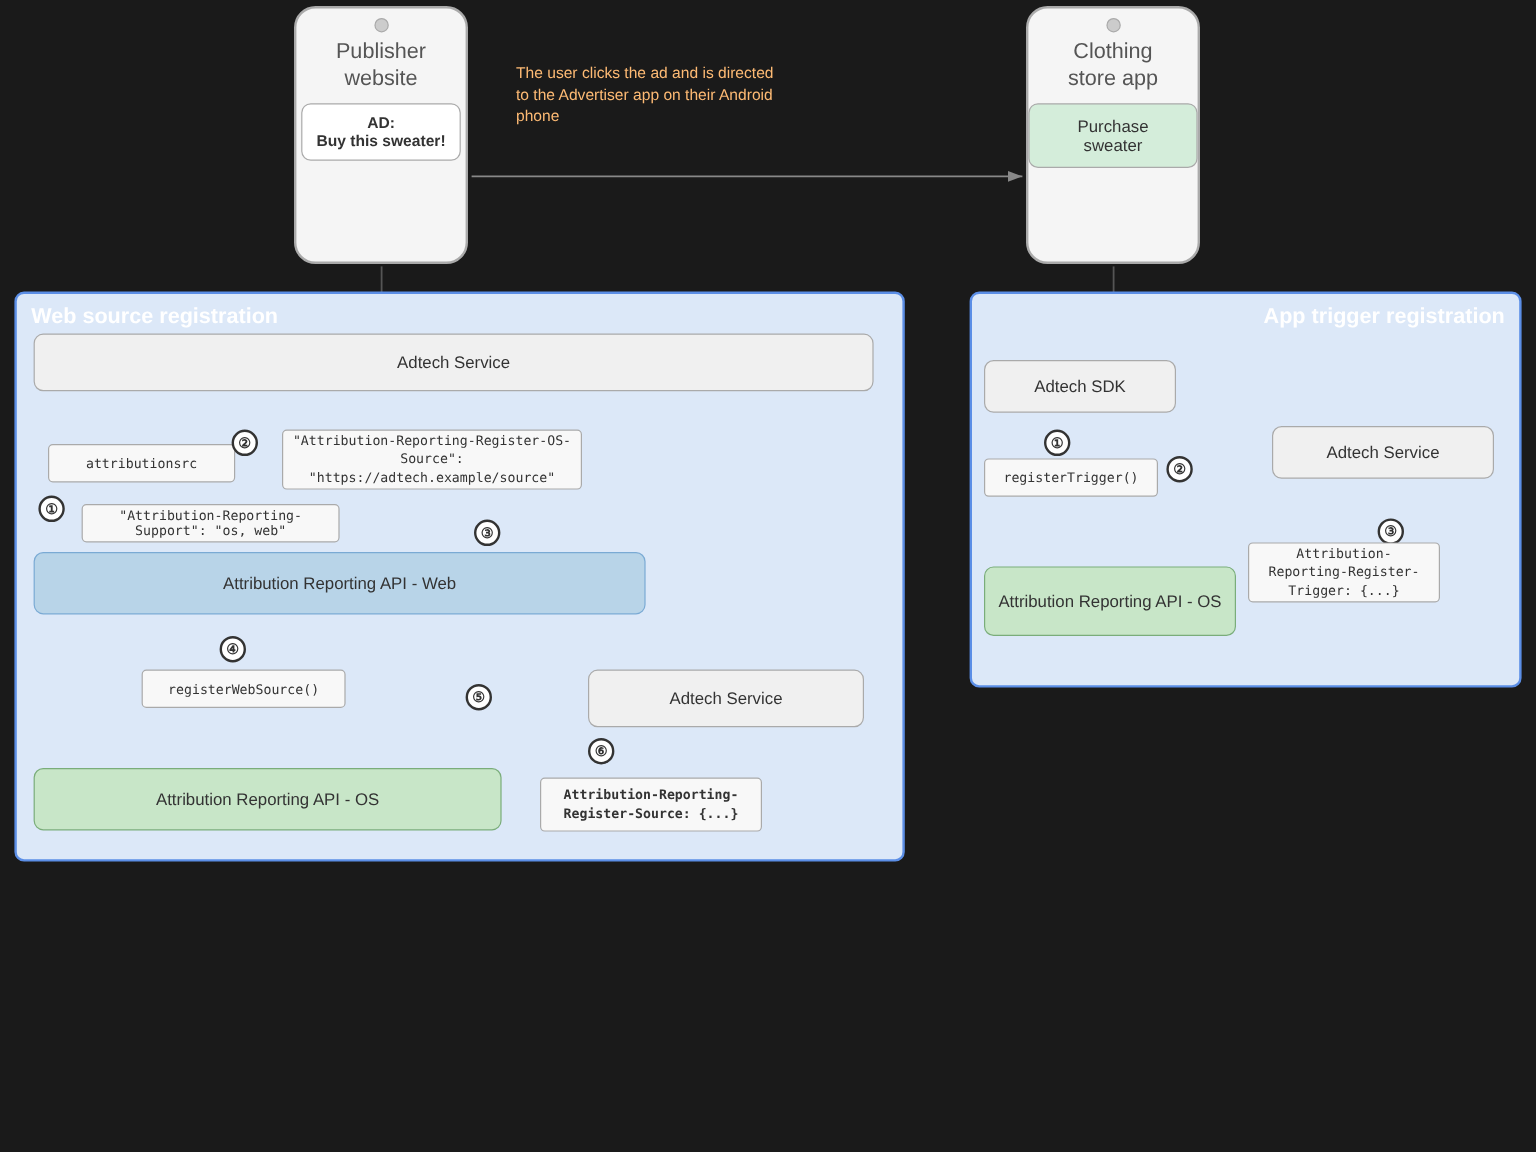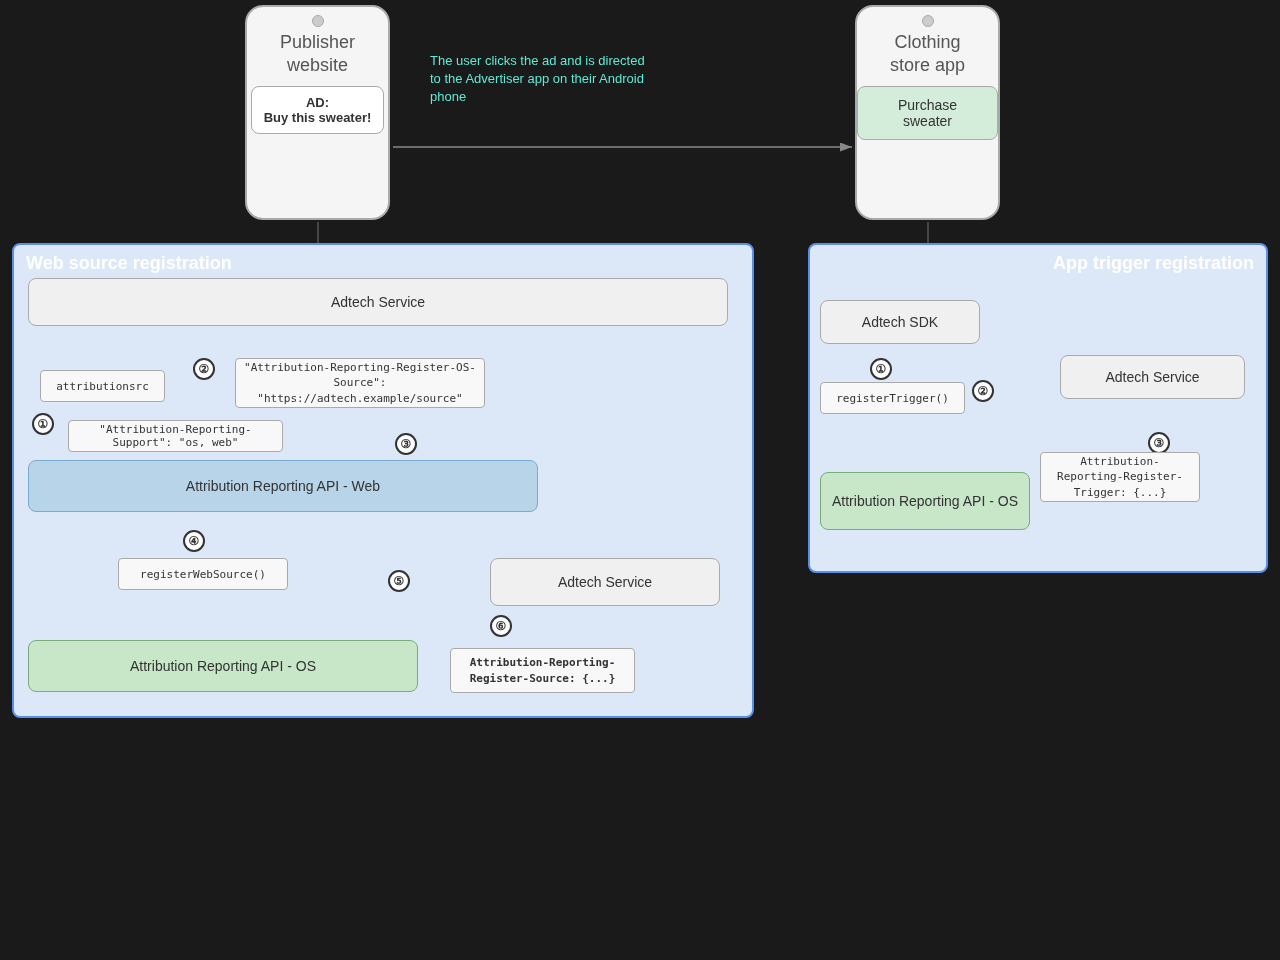--- a/index.html
+++ b/index.html
@@ -80,21 +80,21 @@
     .store-phone {
       left: 855px;
       top: 5px;
       width: 145px;
       height: 215px;
     }
 
     
     .annotation {
       position: absolute;
-      color: #5eead4;
+      color: #fdba74;
       font-size: 13px;
       line-height: 1.4;
       max-width: 220px;
     }
 
     
     .blue-box {
       position: absolute;
       border: 2px solid #5b8ee6;
       border-radius: 8px;
@@ -256,21 +256,21 @@
   </div>
 
   <div class="blue-box" style="left:808px; top:243px; width:460px; height:330px;">
     <span class="blue-box-label" style="top:8px; left:12px; right:12px; text-align:right; display:block;">App trigger registration</span>
   </div>
 
   <div class="service-box" style="left:28px; top:278px; width:700px; height:48px;">
     <span>Adtech Service</span>
   </div>
 
-  <div class="code-box" style="left:40px; top:370px; width:125px; height:32px;">
+  <div class="code-box" style="left:40px; top:370px; width:156px; height:32px;">
     <span>attributionsrc</span>
   </div>
 
   <div class="code-box" style="left:235px; top:358px; width:250px; height:50px; line-height:1.4;">
     <span style="white-space:pre-line;">"Attribution-Reporting-Register-OS-Source":
 "https://adtech.example/source"</span>
   </div>
 
   <div class="code-box" style="left:68px; top:420px; width:215px; height:32px;">
     <span>"Attribution-Reporting-Support": "os, web"</span>

